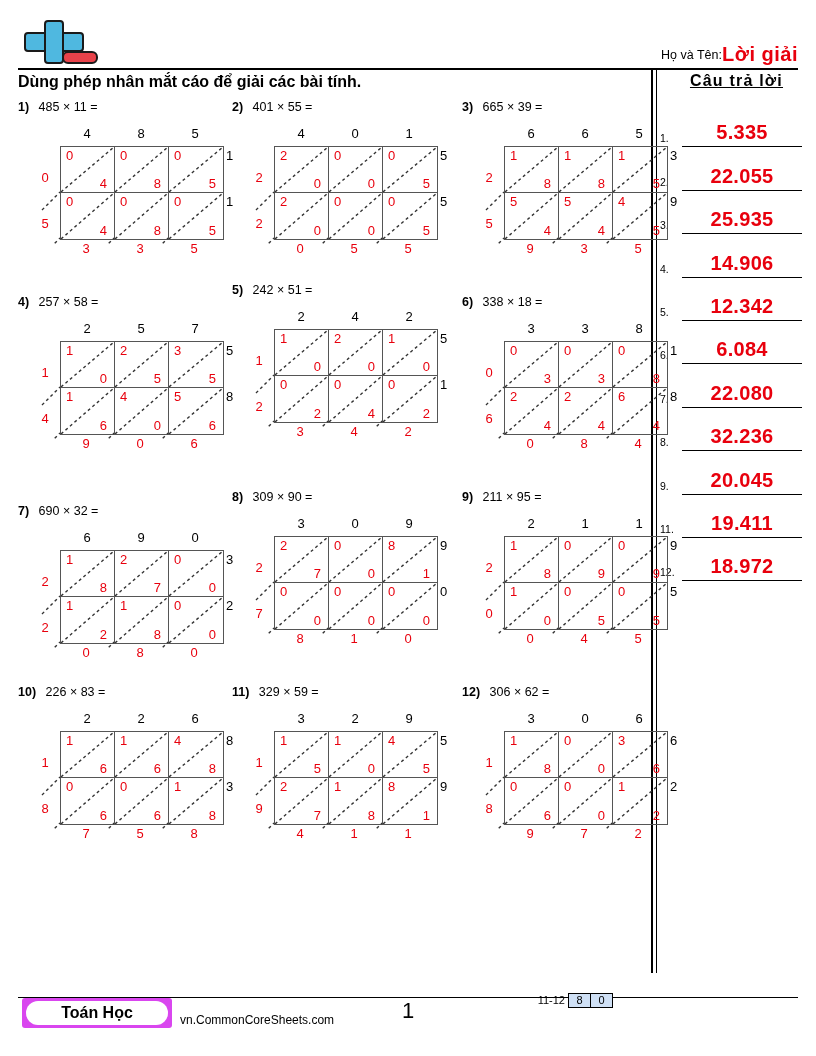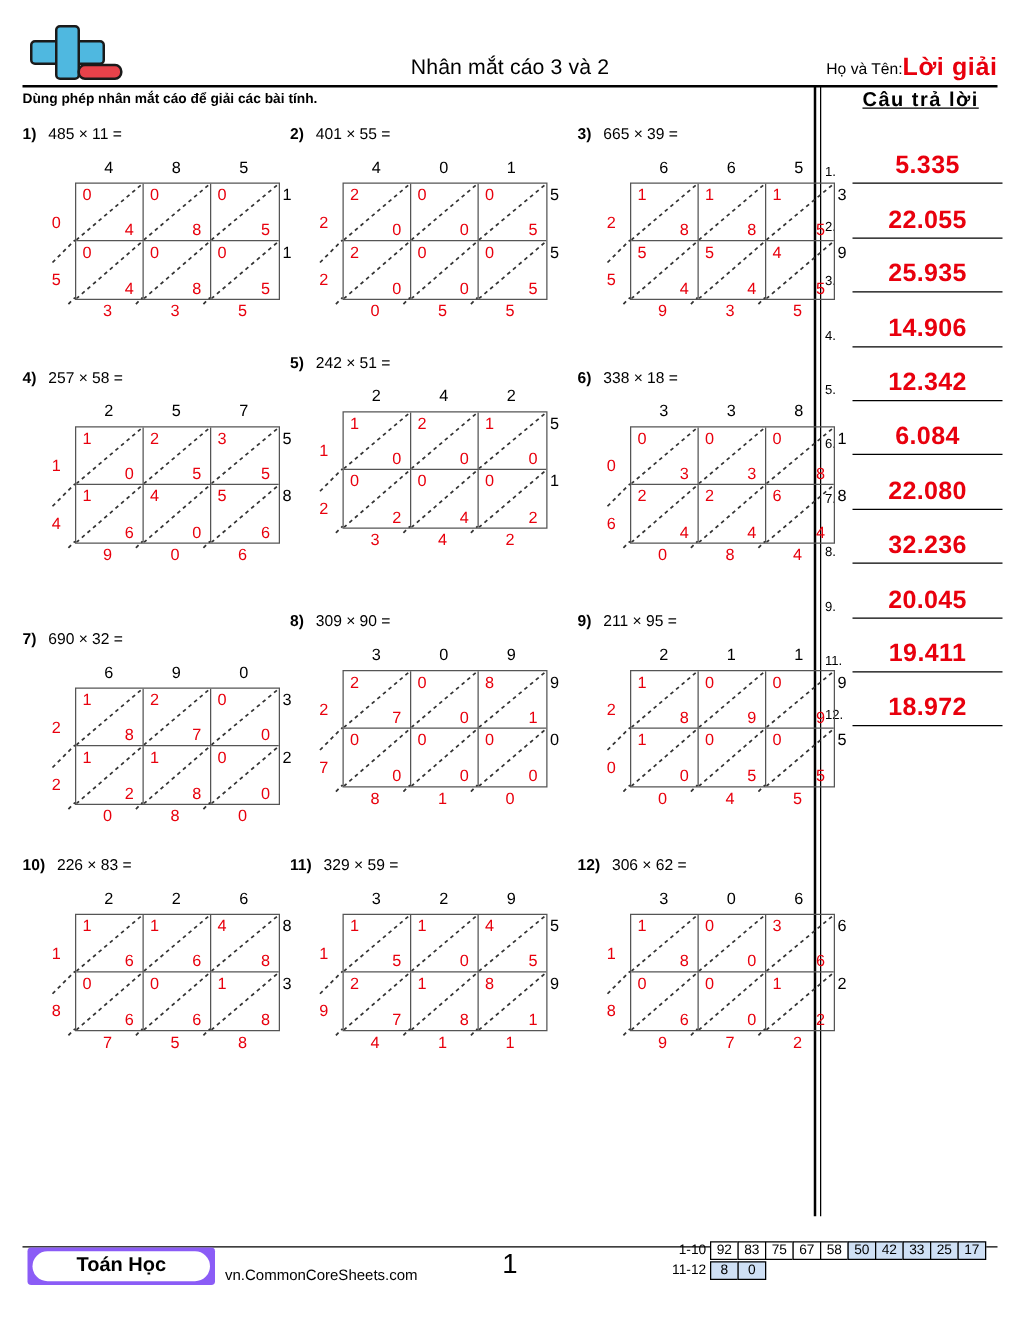--- a/index.html
+++ b/index.html
@@ -16,21 +16,21 @@
   .plus-v{position:absolute;left:22px;top:0;width:20px;height:44px;background:#4fb8e0;border:2px solid #1a1a1a;border-radius:4px;box-sizing:border-box;}
   .plus-h{position:absolute;left:2px;top:12px;width:60px;height:20px;background:#4fb8e0;border:2px solid #1a1a1a;border-radius:4px;box-sizing:border-box;}
   .minus{position:absolute;left:40px;top:31px;width:36px;height:13px;background:#e8424a;border:2px solid #1a1a1a;border-radius:6px;box-sizing:border-box;}
   .title{position:absolute;left:0;top:30px;width:816px;text-align:center;font-size:17px;letter-spacing:.1px;}
   .nameblock{position:absolute;right:18px;top:30px;display:flex;align-items:flex-end;}
   .namelabel{font-size:12.5px;padding-bottom:2px;}
   .namevalue{font-size:20px;font-weight:bold;color:#e8000d;line-height:1;letter-spacing:.5px;}
 
   .rule{position:absolute;left:18px;top:68px;width:780px;height:0;border-top:2px solid #000;}
 
-  .instructions{position:absolute;left:18px;top:73px;font-size:11px;font-weight:bold;}
+  .instructions{position:absolute;left:18px;top:73px;font-size:16px;font-weight:bold;}
 
   
   .divider{position:absolute;left:651px;top:68px;width:0;height:905px;border-left:2px solid #000;}
   .divider2{position:absolute;left:656px;top:68px;width:0;height:905px;border-left:1px solid #000;}
   .ans-head{position:absolute;left:664px;top:72px;width:145px;text-align:center;font-size:16px;font-weight:bold;
             text-decoration:underline;letter-spacing:1.2px;}
   .ans-list{position:absolute;left:660px;top:104px;width:150px;}
   .ans-row{position:relative;height:43.4px;}
   .ans-num{position:absolute;left:0;bottom:3px;font-size:10.5px;}
   .ans-line{position:absolute;left:22px;bottom:0;width:120px;border-bottom:1.5px solid #000;height:0;}
@@ -52,21 +52,21 @@
   .cell svg{position:absolute;left:0;top:0;width:100%;height:100%;pointer-events:none;}
   .hi{position:absolute;left:5px;top:1px;font-size:13px;color:#e8000d;font-weight:normal;}
   .lo{position:absolute;right:7px;bottom:1px;font-size:13px;color:#e8000d;font-weight:normal;}
 
   .left-digit{position:absolute;font-size:13px;text-align:center;width:18px;}
   .right-digit{position:absolute;font-size:13px;text-align:left;width:18px;}
   .bottom-digit{position:absolute;font-size:13px;text-align:center;width:20px;color:#e8000d;}
 
   
   .foot-rule{position:absolute;left:18px;top:997px;width:780px;height:0;border-top:1.5px solid #000;}
-  .brand{position:absolute;left:22px;top:998px;width:150px;height:30px;background:#8b5cf6;border-radius:3px;}
+  .brand{position:absolute;left:22px;top:998px;width:150px;height:30px;background:#d946ef;border-radius:3px;}
   .brand-inner{position:absolute;left:4px;top:3px;width:142px;height:24px;background:#fff;border-radius:13px;
                display:flex;align-items:center;justify-content:center;font-size:16px;font-weight:bold;}
   .site{position:absolute;left:180px;top:1013px;font-size:12px;}
   .pagenum{position:absolute;left:0;top:998px;width:816px;text-align:center;font-size:22px;}
   .scale{position:absolute;left:533px;top:993px;font-size:11px;}
   .scale-row{display:flex;align-items:stretch;height:15px;margin-bottom:1px;}
   .scale-label{width:32px;text-align:right;padding-right:4px;font-size:11px;line-height:15px;}
   .scale-box{width:23px;text-align:center;border:1px solid #000;margin-left:-1px;font-size:11px;line-height:13px;box-sizing:border-box;background:#fff;}
   .scale-box.hl{background:#cfe0f5;}
 </style>
@@ -74,21 +74,20 @@
 <body>
 
 <div class="page">
 
   <div class="header">
     <div class="logo">
       <div class="plus-h"></div>
       <div class="plus-v"></div>
       <div class="minus"></div>
     </div>
-    <div class="title">Nhân mắt cáo 3 và 2</div>
     <div class="nameblock">
       <span class="namelabel">Họ và Tên:</span>
       <span class="namevalue">Lời giải</span>
     </div>
   </div>
   <div class="rule"></div>
   <div class="instructions">Dùng phép nhân mắt cáo để giải các bài tính.</div>
 
   <div class="divider"></div>
   <div class="divider2"></div>
@@ -959,32 +958,19 @@
     </div>
 
   <div class="foot-rule"></div>
   <div class="brand">
     <div class="brand-inner">Toán Học</div>
   </div>
   <div class="site">vn.CommonCoreSheets.com</div>
   <div class="pagenum">1</div>
   <div class="scale" id="grading-scale">
       <div class="scale-row">
-        <div class="scale-label">1-10</div>
-        <div class="scale-box">92</div>
-        <div class="scale-box">83</div>
-        <div class="scale-box">75</div>
-        <div class="scale-box">67</div>
-        <div class="scale-box">58</div>
-        <div class="scale-box hl">50</div>
-        <div class="scale-box hl">42</div>
-        <div class="scale-box hl">33</div>
-        <div class="scale-box hl">25</div>
-        <div class="scale-box hl">17</div>
-      </div>
-      <div class="scale-row">
         <div class="scale-label">11-12</div>
         <div class="scale-box hl">8</div>
         <div class="scale-box hl">0</div>
       </div>
     </div>
 
 </div>
 
 </body></html>

